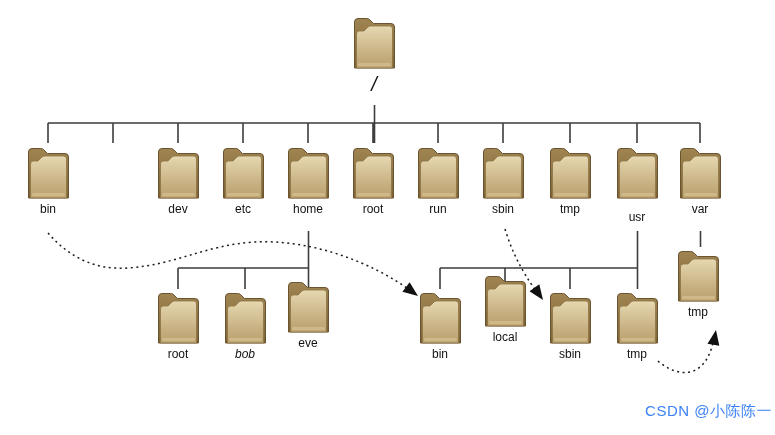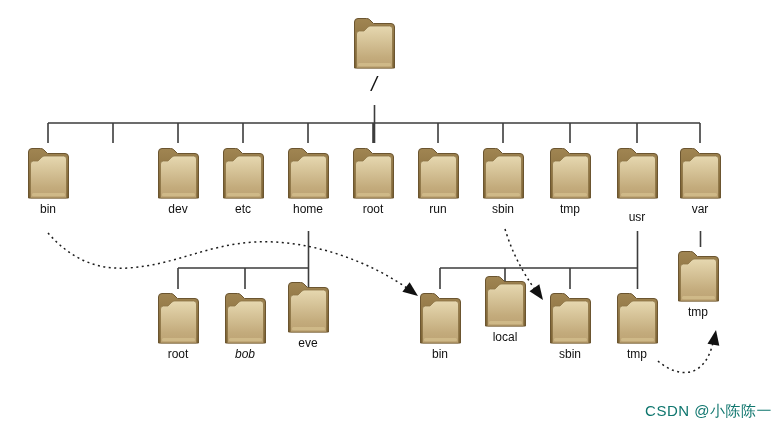--- a/index.html
+++ b/index.html
@@ -31,21 +31,21 @@
     color:#111111;
     line-height:1.1;
     white-space:nowrap;
   }
   .root-label{font-style:italic;font-size:20px;margin-top:3px;}
   .watermark{
     position:absolute;
     left:620px;top:402px;width:152px;
     text-align:right;
     font-size:15px;
-    color:#0f766e;
+    color:#3b82f6;
     z-index:2;
     letter-spacing:0.5px;
   }
   .defs-holder{position:absolute;width:0;height:0;overflow:hidden;}
 </style>
 </head>
 <body>
 
 <div class="stage">
 

